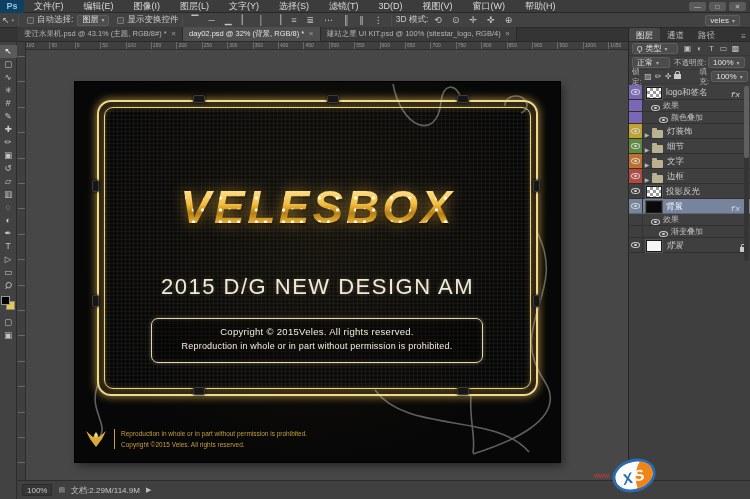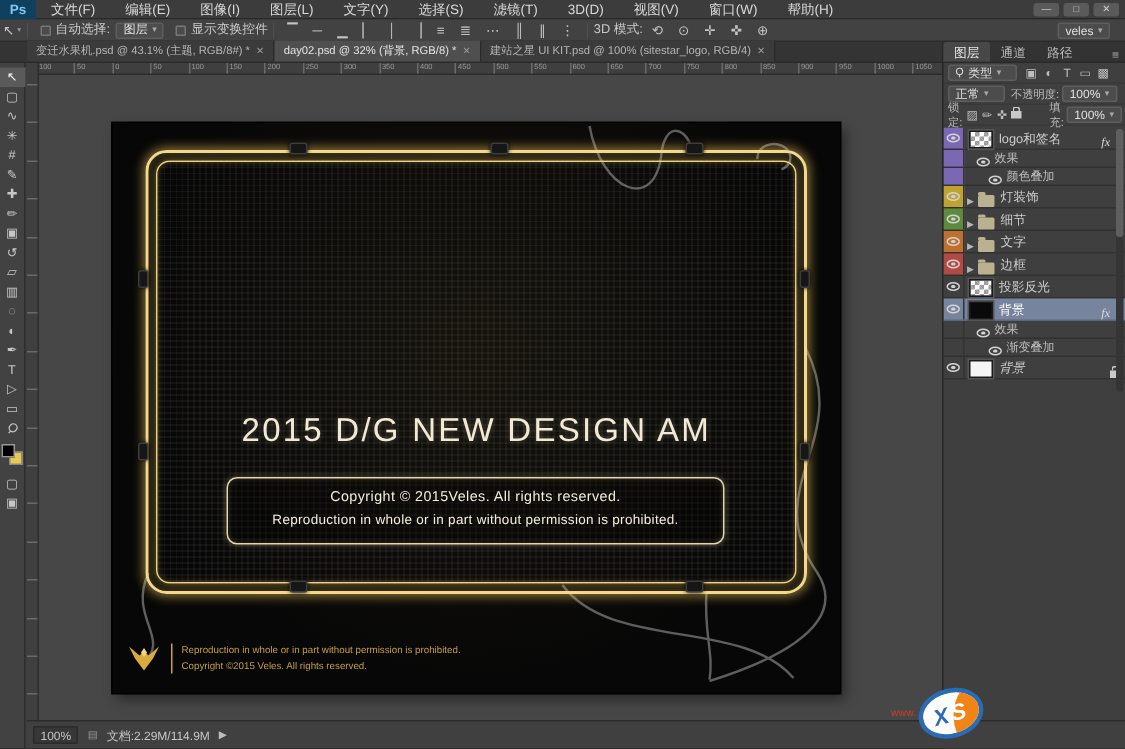--- a/index.html
+++ b/index.html
@@ -101,21 +101,21 @@
   .lrow.selected{background:#76849e;color:#fff}
   .gutter{width:14px;align-self:stretch;border-right:1px solid #333;display:flex;align-items:center;justify-content:center;flex:none}
   .eye{width:9px;height:6px;border:1px solid #d2d2d2;border-radius:50%;position:relative;display:inline-block;flex:none}
   .eye::after{content:"";position:absolute;left:2.2px;right:2.2px;top:.8px;bottom:.8px;background:#d2d2d2;border-radius:50%}
   .thumb{width:16px;height:12px;border:1px solid #1c1c1c;outline:1px solid #565656;margin:0 4px 0 3px;flex:none}
   .thumb.checker{background-image:linear-gradient(45deg,#9a9a9a 25%,transparent 25%,transparent 75%,#9a9a9a 75%),
                  linear-gradient(45deg,#9a9a9a 25%,#fff 25%,#fff 75%,#9a9a9a 75%);background-size:6px 6px;background-position:0 0,3px 3px}
   .thumb.black{background:#0a0a0a}.thumb.white{background:#f5f5f5}
   .lname{white-space:nowrap;overflow:hidden;flex:1}
   .lname.italic{font-style:italic}
-  .fxbadge{font-style:italic;font-size:8px;color:#ddd;padding-right:2px;font-family:Liberation Serif, serif}
+  .fxbadge{font-style:italic;font-size:8px;color:#ddd;padding-right:2px;font-family:Liberation Mono, monospace}
   .expander{width:8px;font-size:6px;color:#b5b5b5;text-align:center;flex:none}
   .folder{width:11px;height:8px;background:#b9b18f;border-radius:1px;position:relative;display:inline-block;margin:0 4px 0 1px;flex:none}
   .folder::before{content:"";position:absolute;top:-2px;left:0;width:5px;height:2px;background:#b9b18f;border-radius:1px 1px 0 0}
   .lockicon{width:7px;height:5px;background:#c9c9c9;position:relative;display:inline-block;margin:2px 3px 0 0;flex:none}
   .lockicon::before{content:"";position:absolute;top:-3px;left:1px;width:3px;height:2px;border:1px solid #c9c9c9;border-bottom:none;border-radius:2px 2px 0 0}
   .pscroll{position:absolute;right:1px;top:58px;width:5px;height:175px;background:#353535;border-radius:2px}
   .pthumb{position:absolute;left:0;width:5px;top:0;height:72px;background:#5f5f5f;border-radius:2px}
   
   .watermark{position:absolute;left:594px;top:452px;width:156px;height:47px;z-index:50;display:flex;align-items:center}
   .wm-prefix{font-size:7px;color:#cf3b30;margin-right:1px}
@@ -310,20 +310,23 @@
           <div class="clamp" style="left: 118px; top: 13px; width: 12px; height: 8px;"></div>
           <div class="clamp" style="left: 252px; top: 13px; width: 12px; height: 8px;"></div>
           <div class="clamp" style="left: 382px; top: 13px; width: 12px; height: 8px;"></div>
           <div class="clamp" style="left: 118px; top: 305px; width: 12px; height: 8px;"></div>
           <div class="clamp" style="left: 382px; top: 305px; width: 12px; height: 8px;"></div>
           <div class="clamp" style="left: 17px; top: 98px; width: 7px; height: 12px;"></div>
           <div class="clamp" style="left: 17px; top: 213px; width: 7px; height: 12px;"></div>
           <div class="clamp" style="left: 458px; top: 98px; width: 7px; height: 12px;"></div>
           <div class="clamp" style="left: 458px; top: 213px; width: 7px; height: 12px;"></div>
         </div>
+      <div class="marquee-wrap">
+        <span class="marquee">VELESBOX</span>
+      </div>
       <div class="subtitle">2015 D/G   NEW DESIGN AM</div>
       <div class="licensebox">
         <div class="lic1">Copyright © 2015Veles. All rights reserved.</div>
         <div class="lic2">Reproduction in whole or in part without permission is prohibited.</div>
       </div>
       <div class="aw-footer">
         <svg width="24" height="20" viewBox="0 0 24 20">
           <path d="M2,2 L9,8 L12,5 L15,8 L22,2 L18,10 L12,18 L6,10 Z" fill="#d8ab3c"></path>
           <path d="M10,6 L12,3 L14,6 L12,9 Z" fill="#f4d87e"></path>
         </svg>

